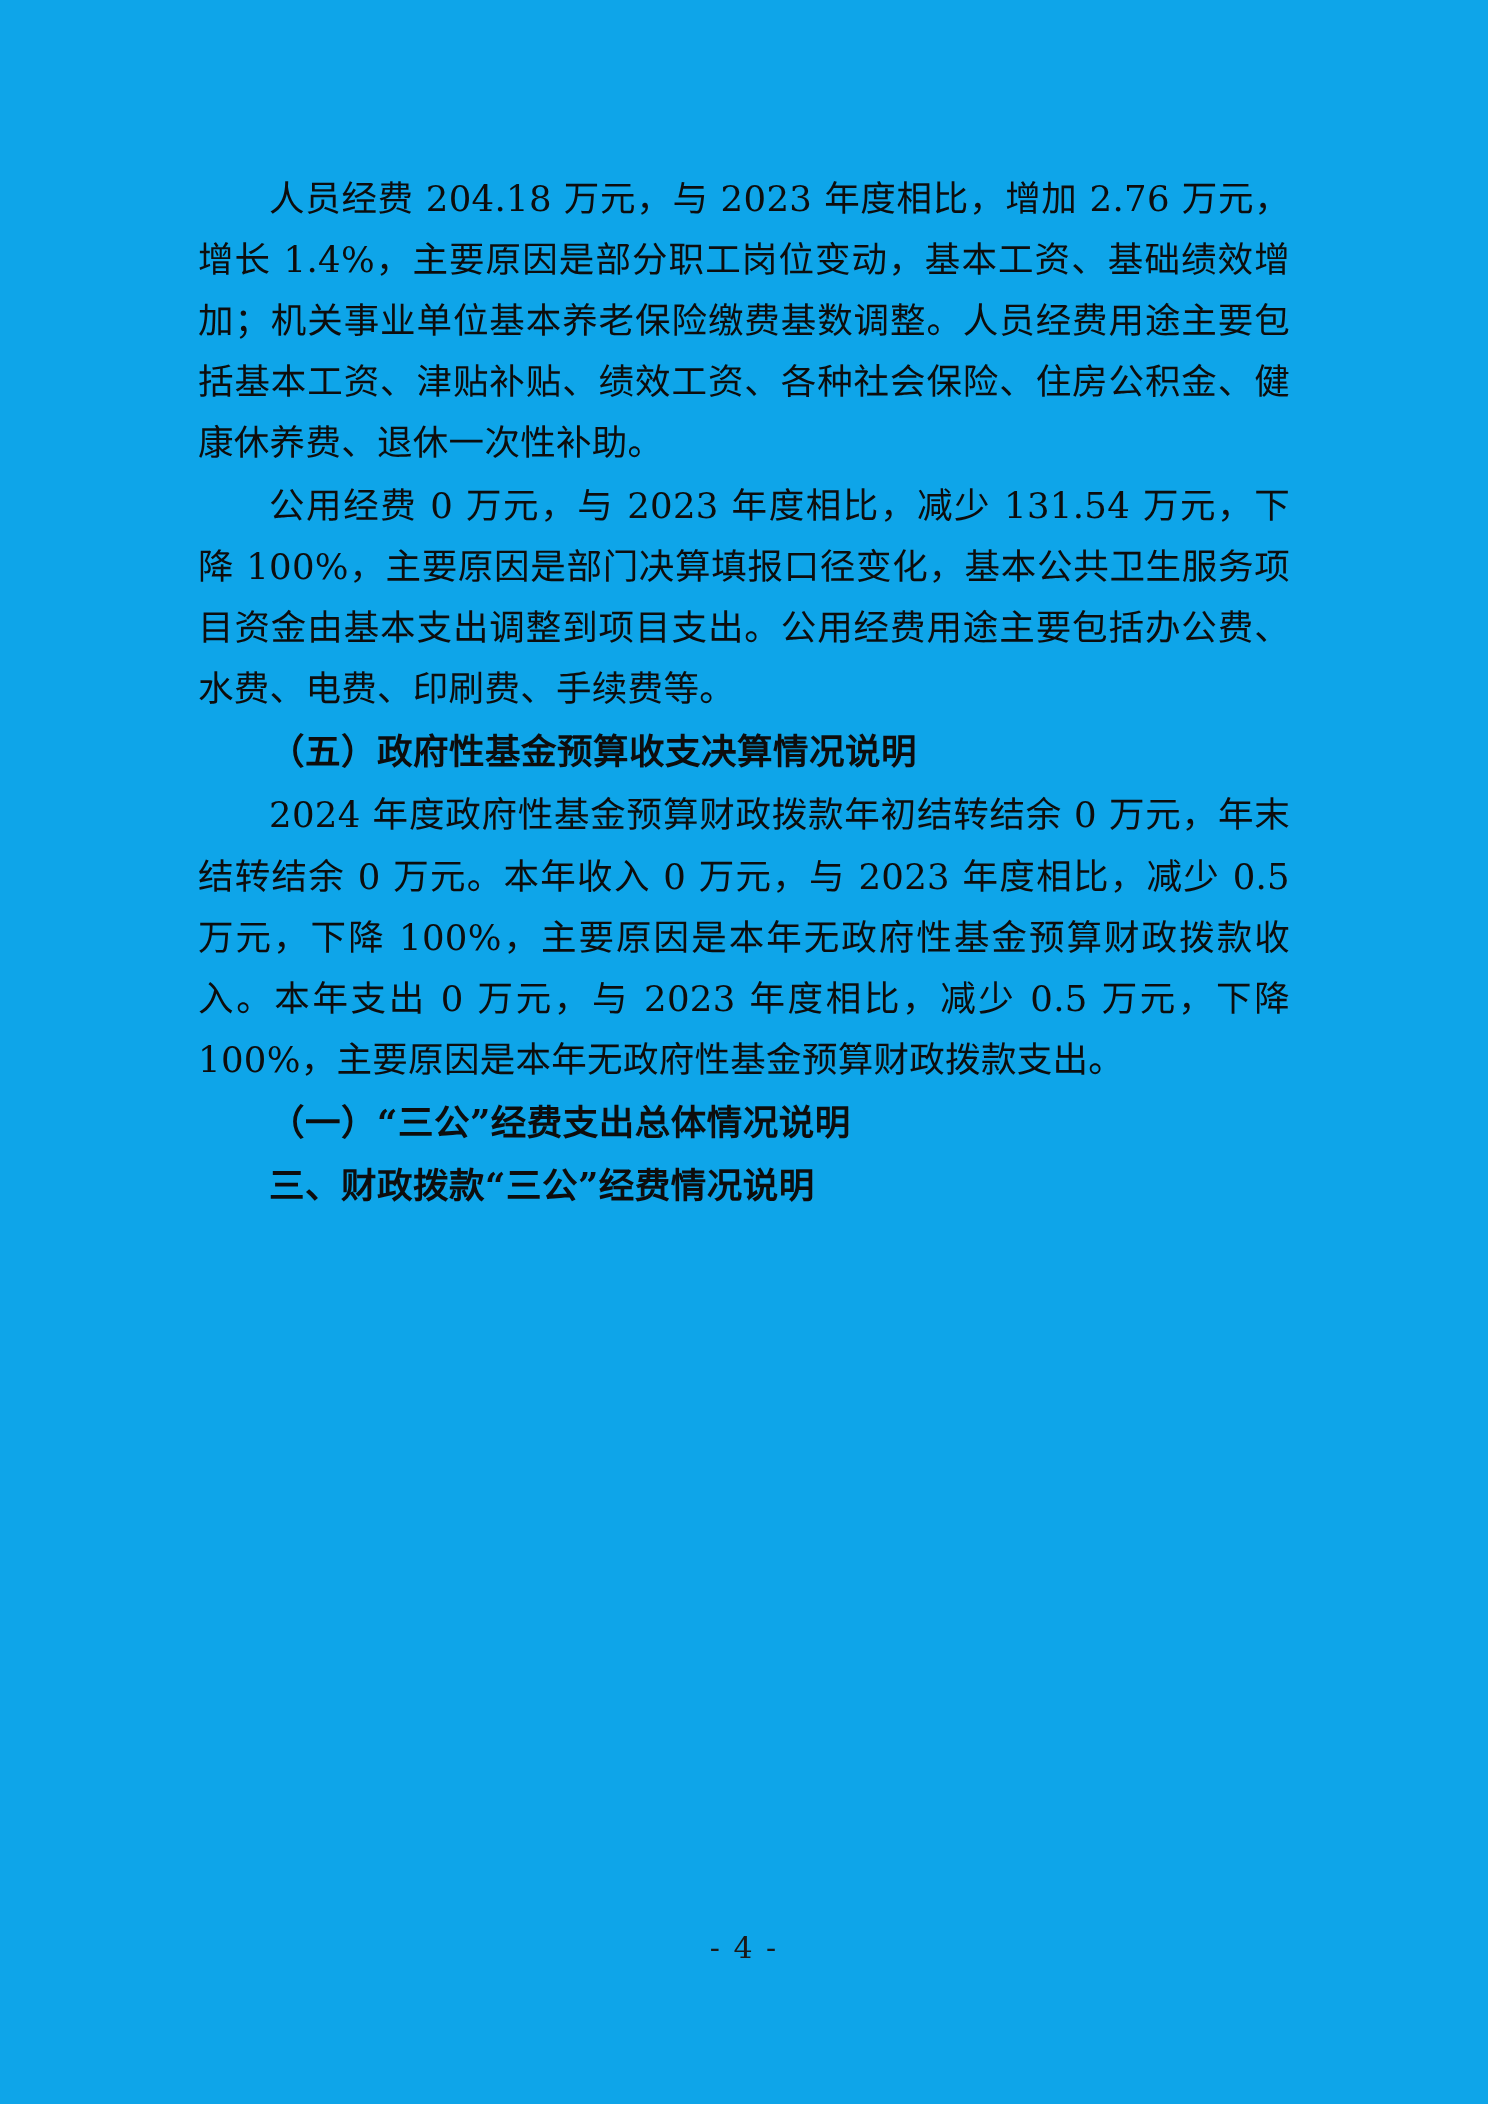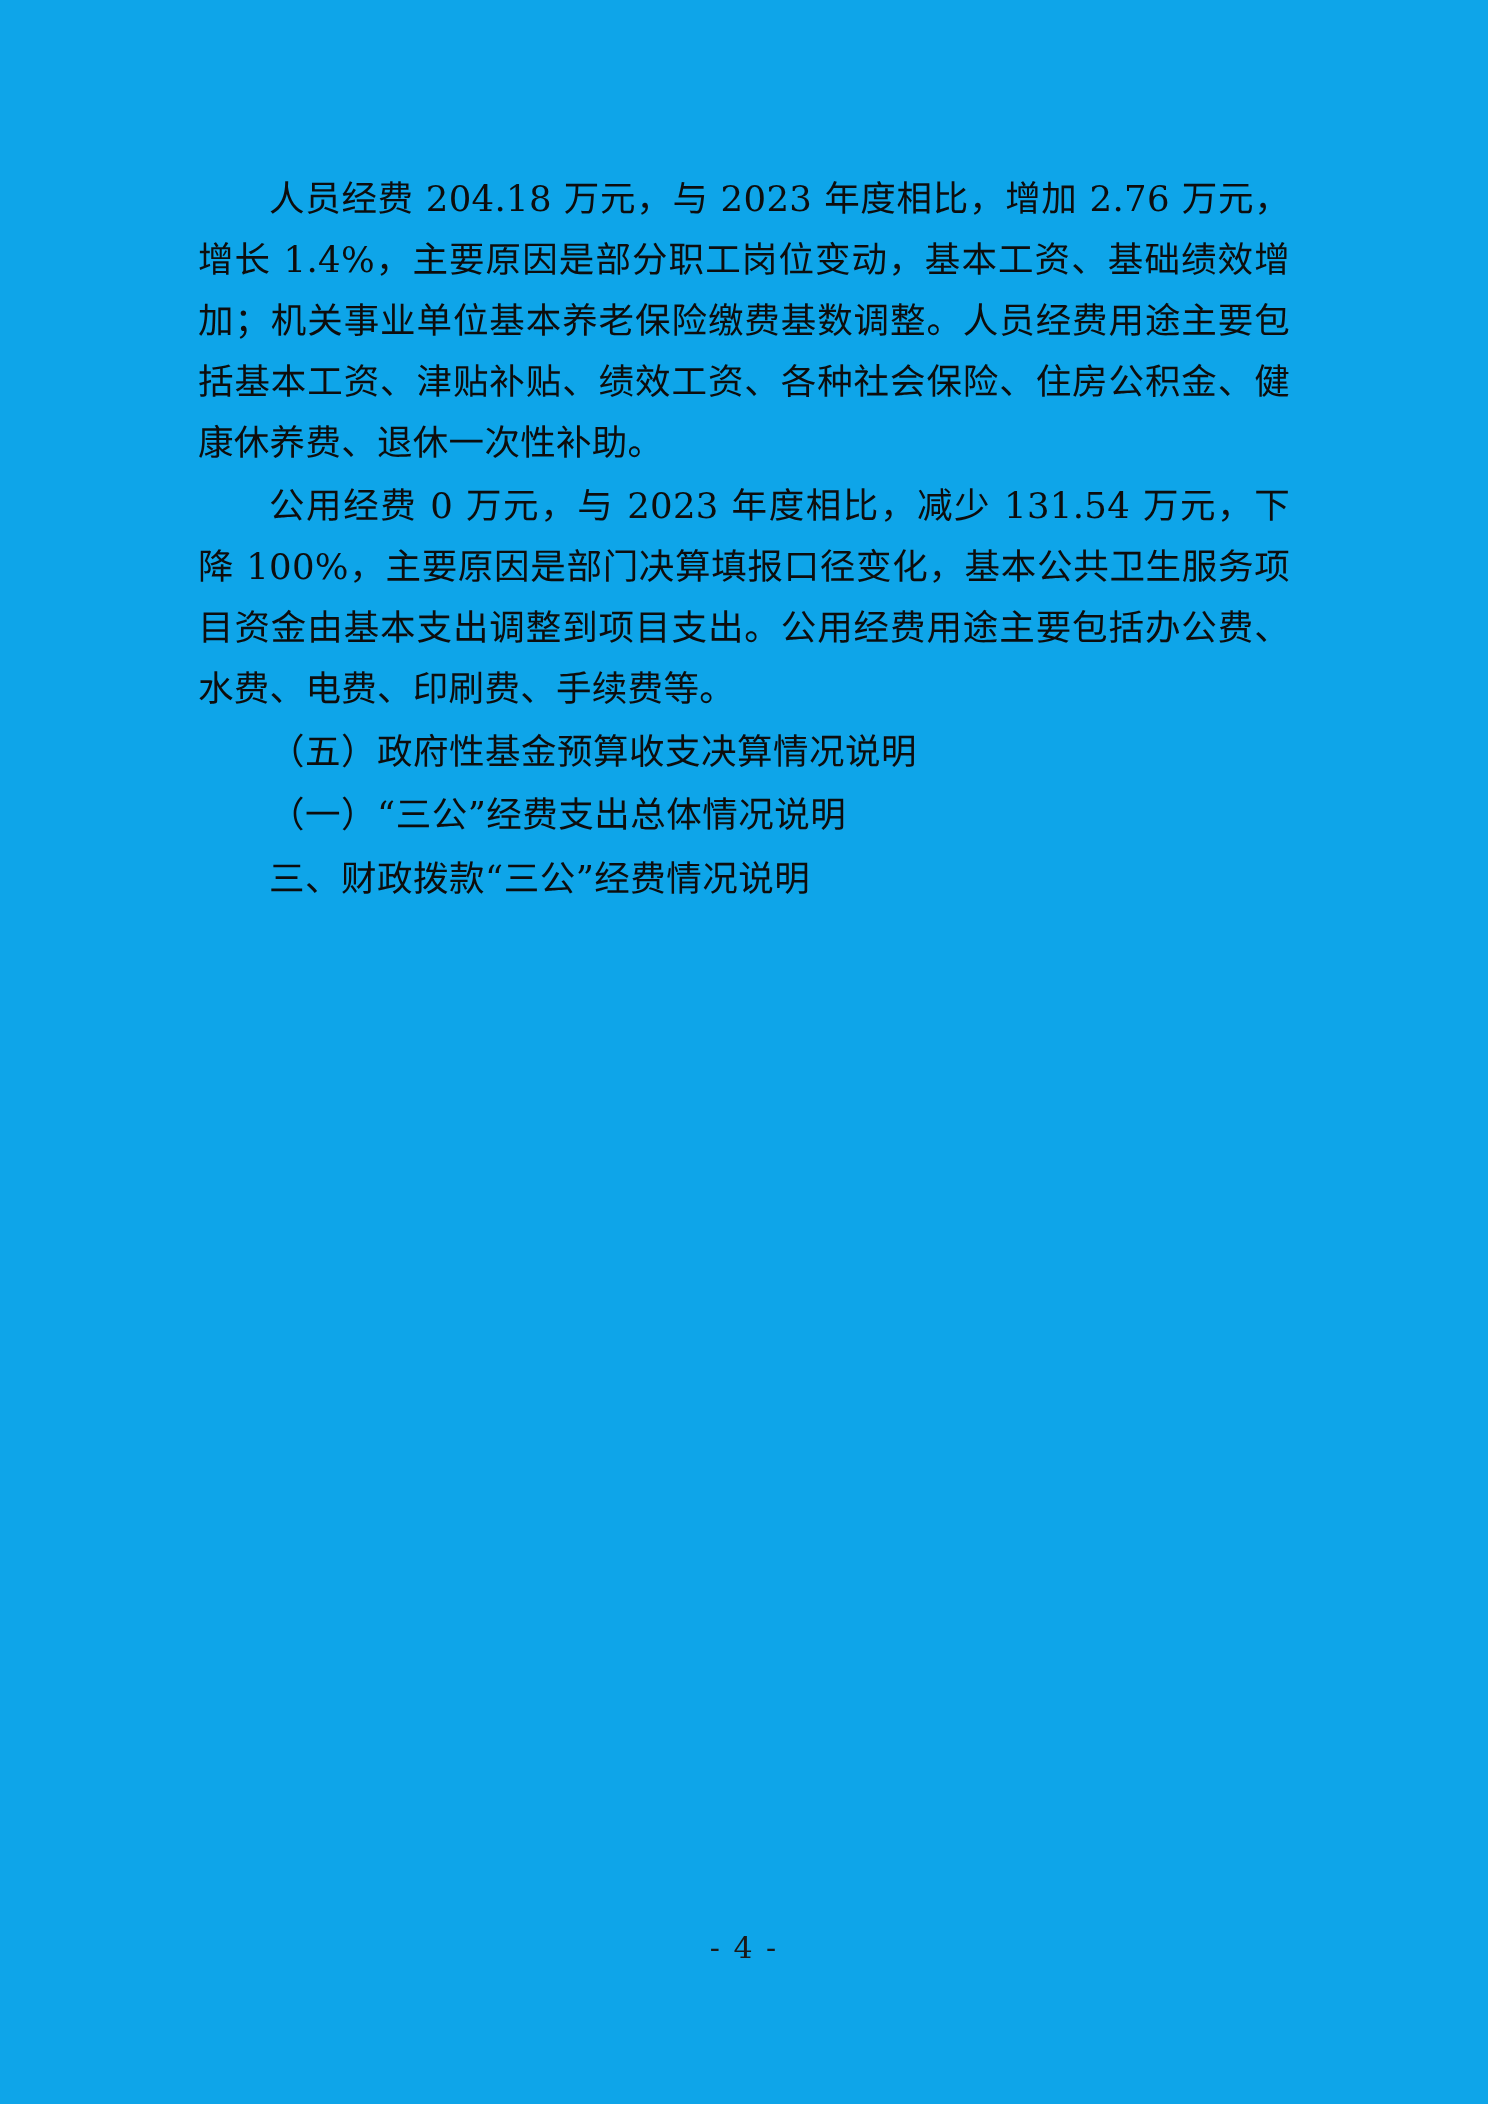--- a/index.html
+++ b/index.html
@@ -29,21 +29,21 @@
     font-size: 35.5px;
     line-height: 1.72;
     text-align: justify;
     text-justify: inter-ideograph;
     letter-spacing: 0.3px;
   }
   p.indent {
     text-indent: 2em;
   }
   p.heading {
-    font-weight: normal;
+    font-weight: bold;
     text-indent: 2em;
     letter-spacing: 0.5px;
   }
   .footer {
     position: absolute;
     left: 0;
     right: 0;
     top: 1930px;
     text-align: center;
     font-size: 30px;
@@ -53,17 +53,18 @@
   }
 </style>
 </head>
 <body>
 
 <div class="page">
   <div class="content">
     <p class="indent">人员经费 204.18 万元，与 2023 年度相比，增加 2.76 万元，增长 1.4%，主要原因是部分职工岗位变动，基本工资、基础绩效增加；机关事业单位基本养老保险缴费基数调整。人员经费用途主要包括基本工资、津贴补贴、绩效工资、各种社会保险、住房公积金、健康休养费、退休一次性补助。</p>
     <p class="indent">公用经费 0 万元，与 2023 年度相比，减少 131.54 万元，下降 100%，主要原因是部门决算填报口径变化，基本公共卫生服务项目资金由基本支出调整到项目支出。公用经费用途主要包括办公费、水费、电费、印刷费、手续费等。</p>
     <p class="heading">（五）政府性基金预算收支决算情况说明</p>
+    <p class="indent">2024 年度政府性基金预算财政拨款年初结转结余 0 万元，年末结转结余 0 万元。本年收入 0 万元，与 2023 年度相比，减少 0.5 万元，下降 100%，主要原因是本年无政府性基金预算财政拨款收入。本年支出 0 万元，与 2023 年度相比，减少 0.5 万元，下降 100%，主要原因是本年无政府性基金预算财政拨款支出。</p>
     <p class="heading">（一）“三公”经费支出总体情况说明</p>
     <p class="heading">三、财政拨款“三公”经费情况说明</p>
   </div>
   <div class="footer">- 4 -</div>
 </div>
 
 </body></html>

